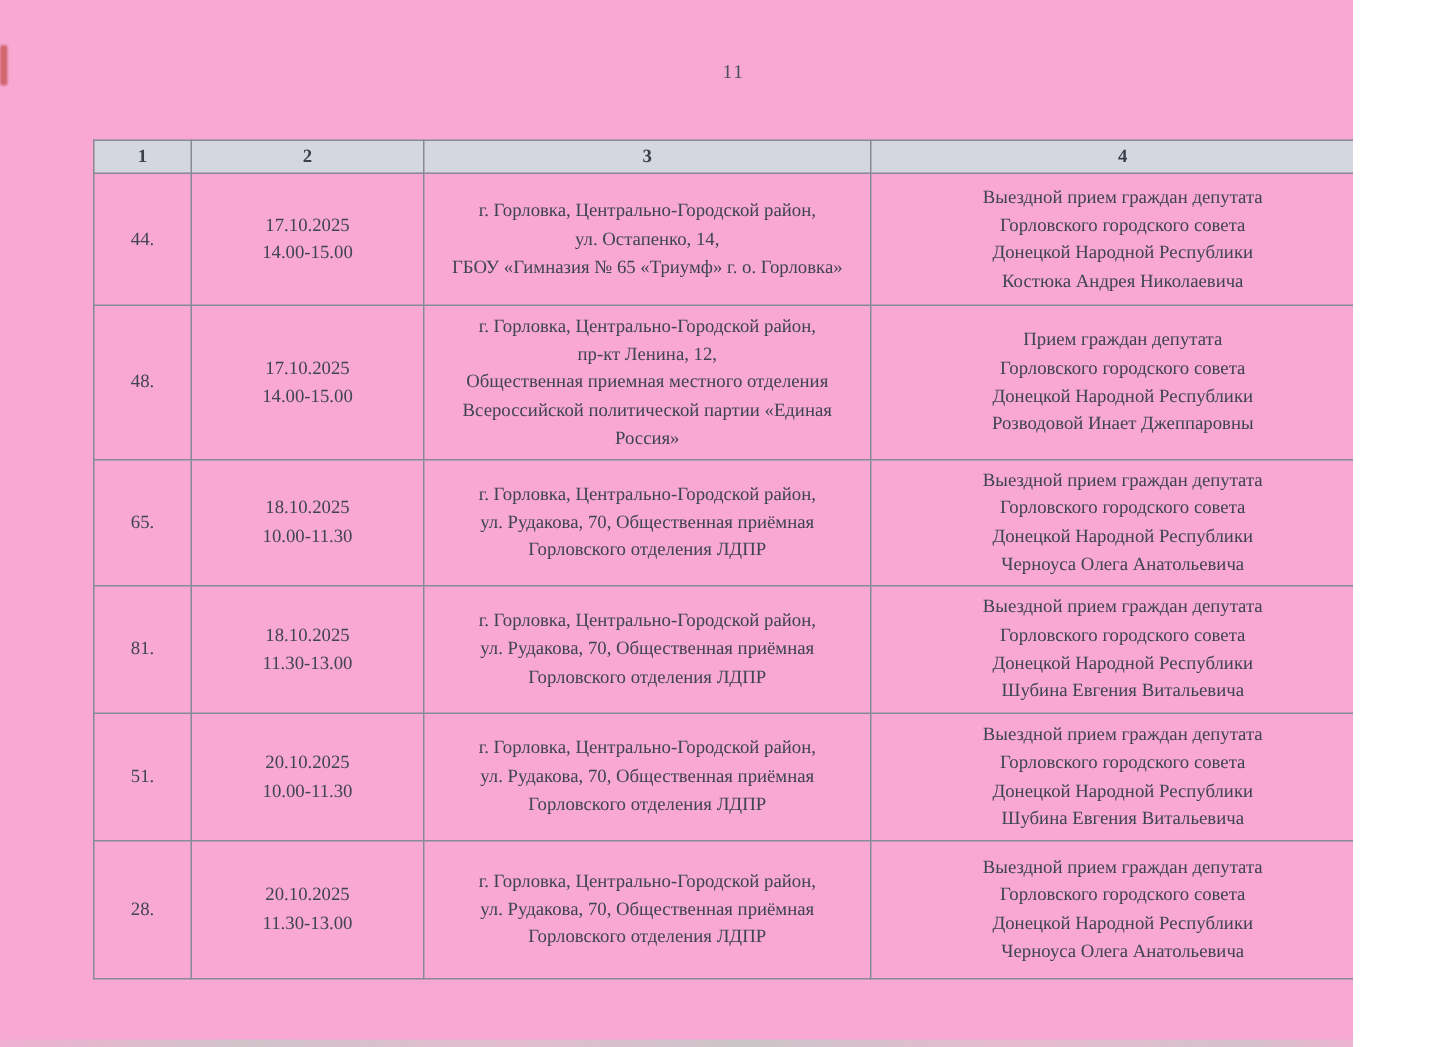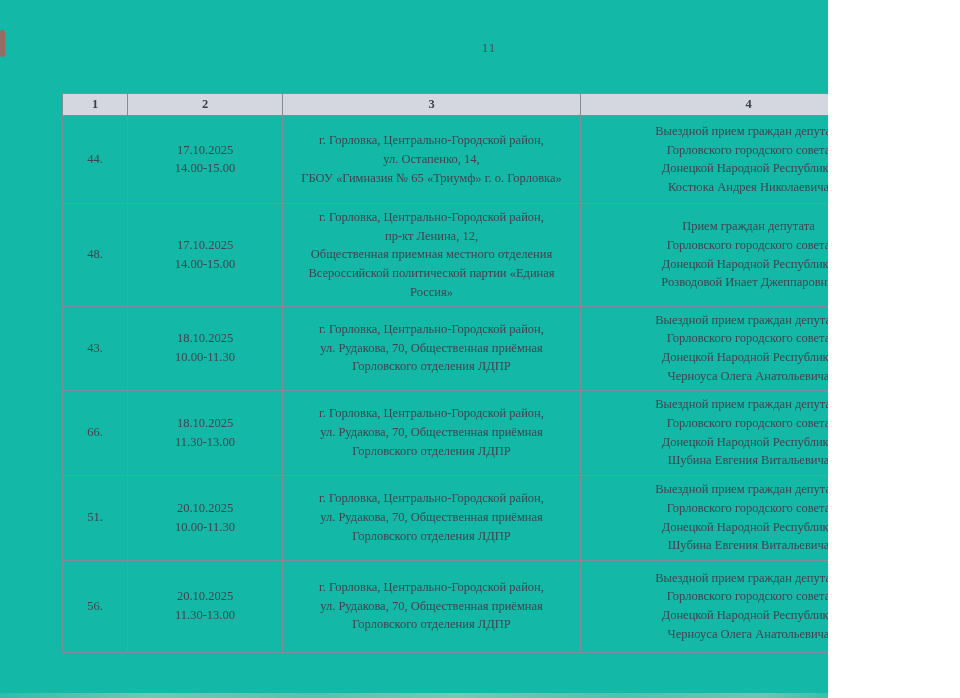--- a/index.html
+++ b/index.html
@@ -2,23 +2,23 @@
 <html><head>
 <meta charset="utf-8">
 <style>
   html, body {
     margin: 0;
     padding: 0;
     background: #ffffff;
   }
   .sheet {
     position: relative;
-    width: 828px;
+    width: 902px;
     height: 698px;
-    background: #14b8a6;
+    background: #f9a8d4;
     overflow: hidden;
     font-family: "Liberation Serif", "DejaVu Serif", serif;
     color: #3e4450;
   }
   .page-number {
     position: absolute;
     top: 40px;
     left: 62px;
     width: 854px;
     text-align: center;
@@ -134,35 +134,35 @@
 пр-кт Ленина, 12,
 Общественная приемная местного отделения
 Всероссийской политической партии «Единая
 Россия»</td>
         <td class="pre">Прием граждан депутата
 Горловского городского совета
 Донецкой Народной Республики
 Розводовой Инает Джеппаровны</td>
       </tr>
       <tr class="r65">
-        <td>43.</td>
+        <td>65.</td>
         <td>
           <div>18.10.2025</div>
           <div>10.00-11.30</div>
         </td>
         <td class="pre">г. Горловка, Центрально-Городской район,
 ул. Рудакова, 70, Общественная приёмная
 Горловского отделения ЛДПР</td>
         <td class="pre">Выездной прием граждан депутата
 Горловского городского совета
 Донецкой Народной Республики
 Черноуса Олега Анатольевича</td>
       </tr>
       <tr class="r66">
-        <td>66.</td>
+        <td>81.</td>
         <td>
           <div>18.10.2025</div>
           <div>11.30-13.00</div>
         </td>
         <td class="pre">г. Горловка, Центрально-Городской район,
 ул. Рудакова, 70, Общественная приёмная
 Горловского отделения ЛДПР</td>
         <td class="pre">Выездной прием граждан депутата
 Горловского городского совета
 Донецкой Народной Республики
@@ -176,21 +176,21 @@
         </td>
         <td class="pre">г. Горловка, Центрально-Городской район,
 ул. Рудакова, 70, Общественная приёмная
 Горловского отделения ЛДПР</td>
         <td class="pre">Выездной прием граждан депутата
 Горловского городского совета
 Донецкой Народной Республики
 Шубина Евгения Витальевича</td>
       </tr>
       <tr class="r68">
-        <td>56.</td>
+        <td>28.</td>
         <td>
           <div>20.10.2025</div>
           <div>11.30-13.00</div>
         </td>
         <td class="pre">г. Горловка, Центрально-Городской район,
 ул. Рудакова, 70, Общественная приёмная
 Горловского отделения ЛДПР</td>
         <td class="pre">Выездной прием граждан депутата
 Горловского городского совета
 Донецкой Народной Республики

